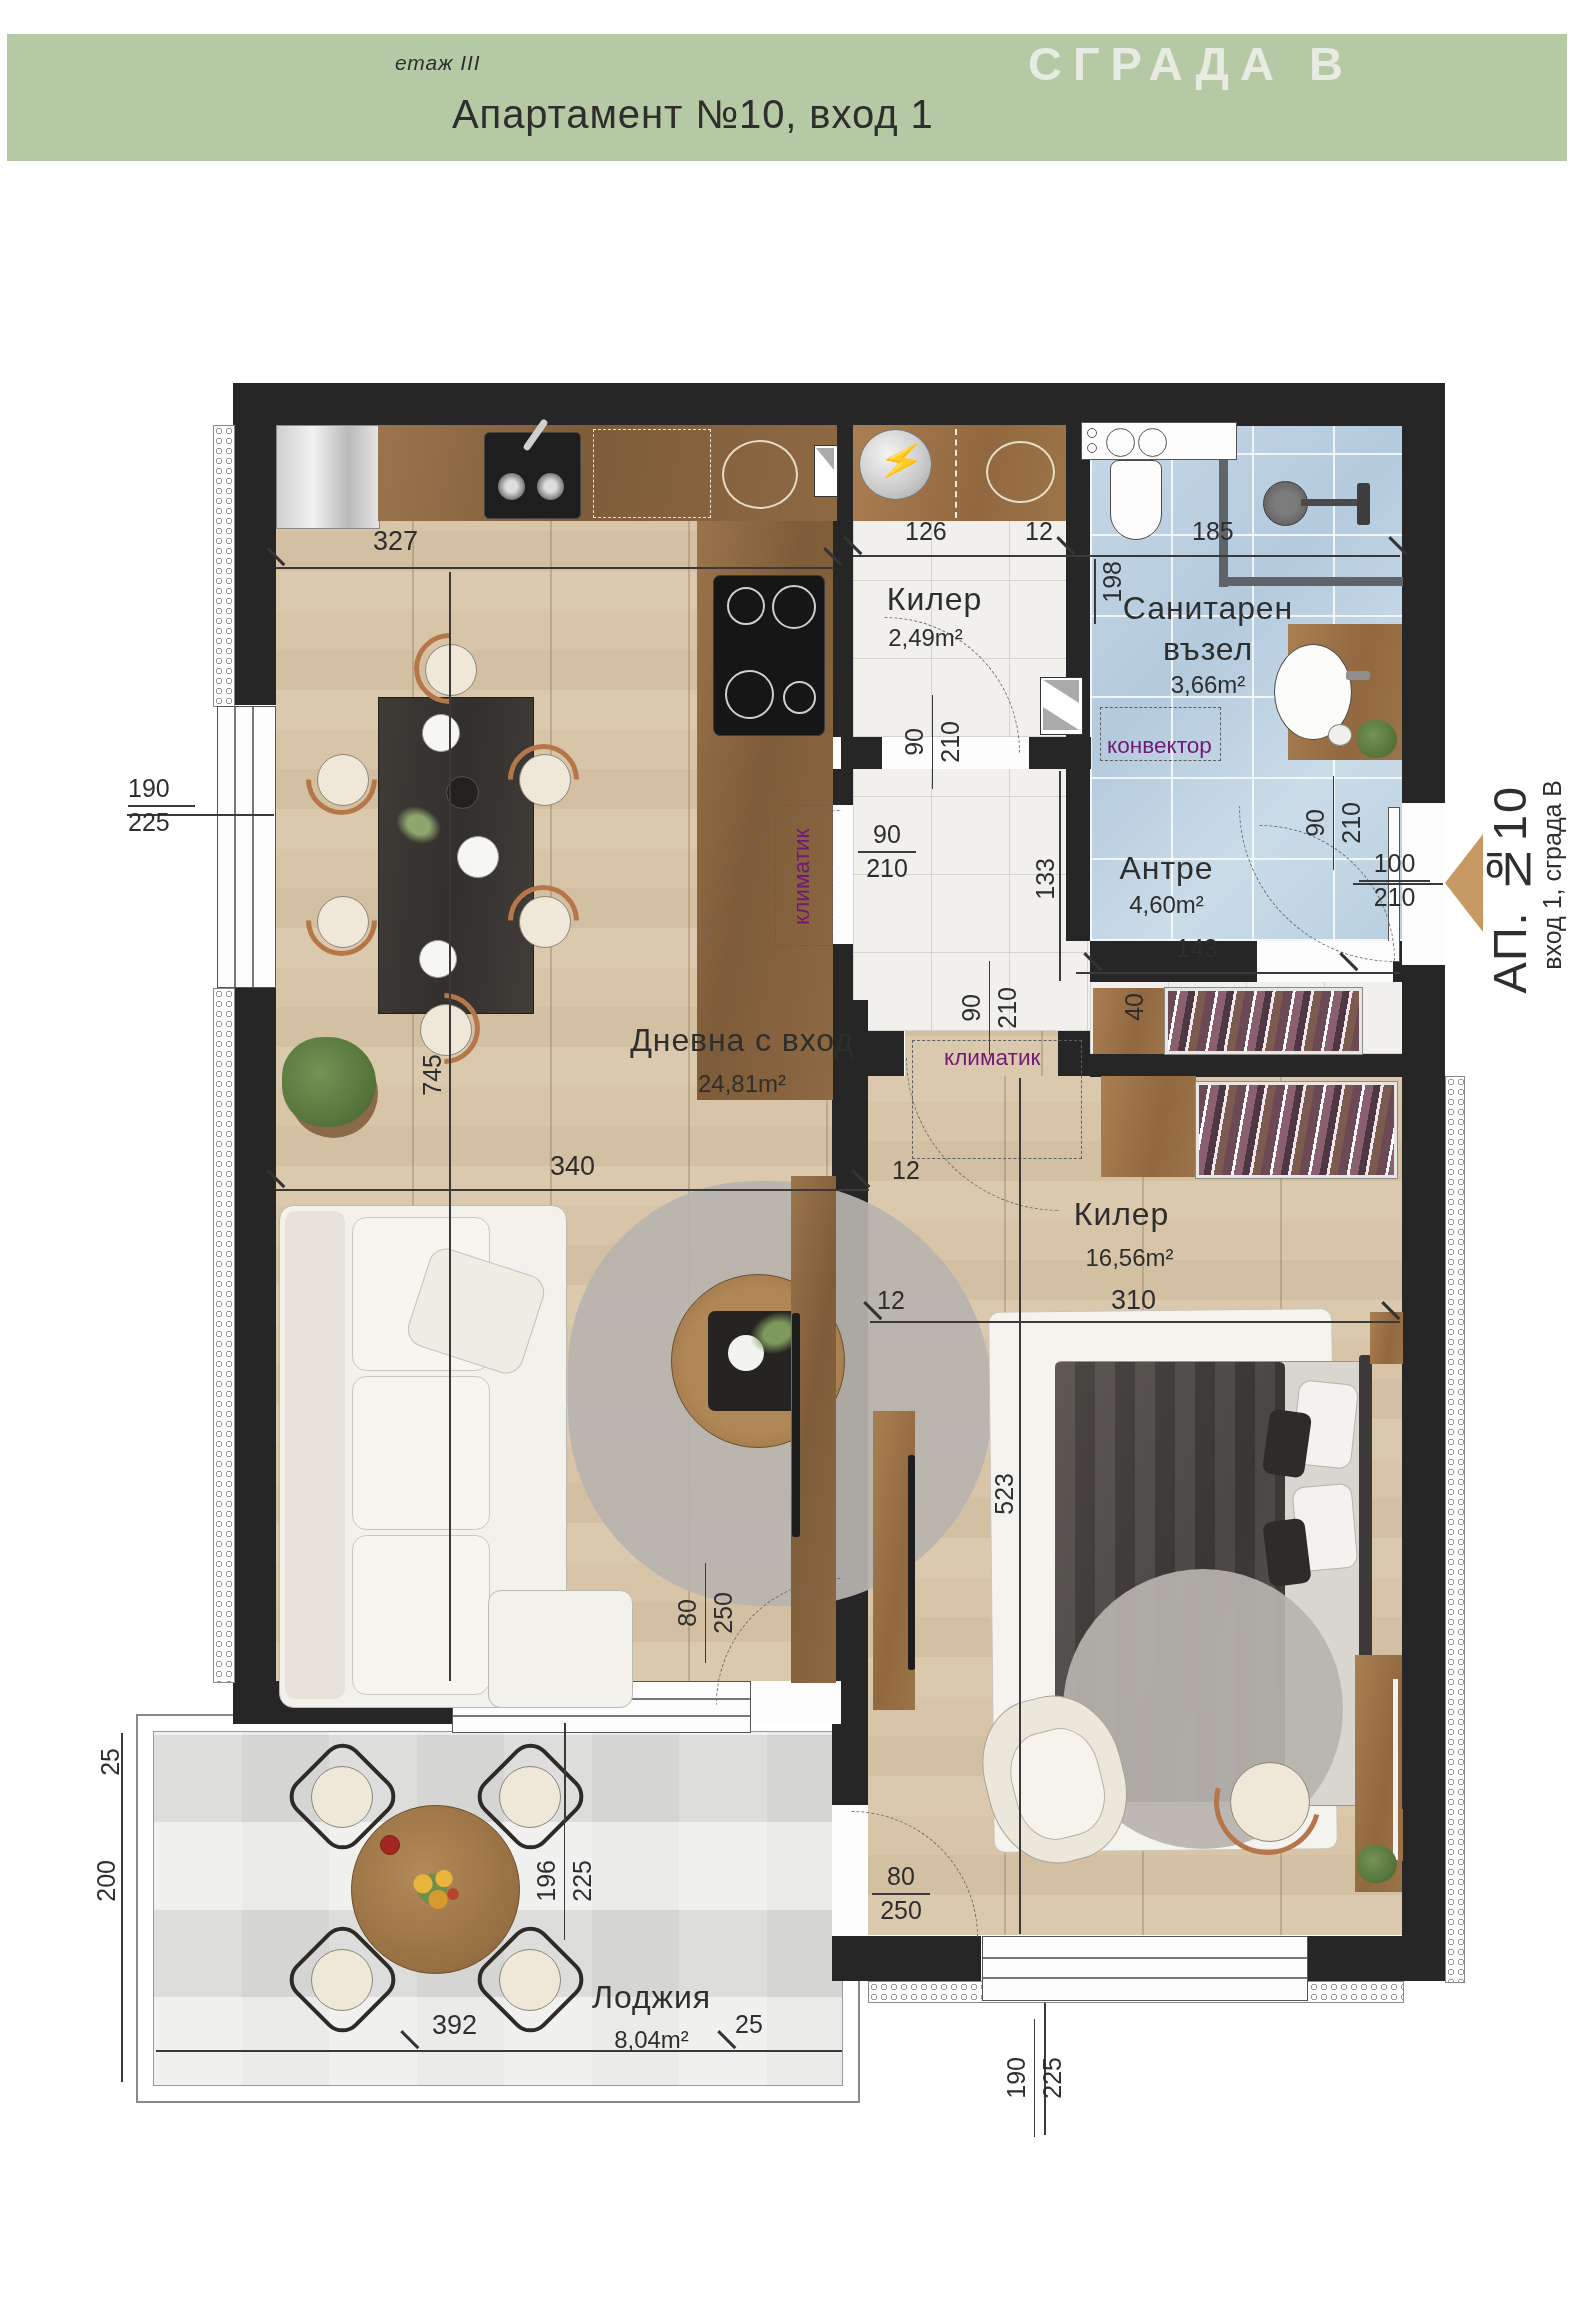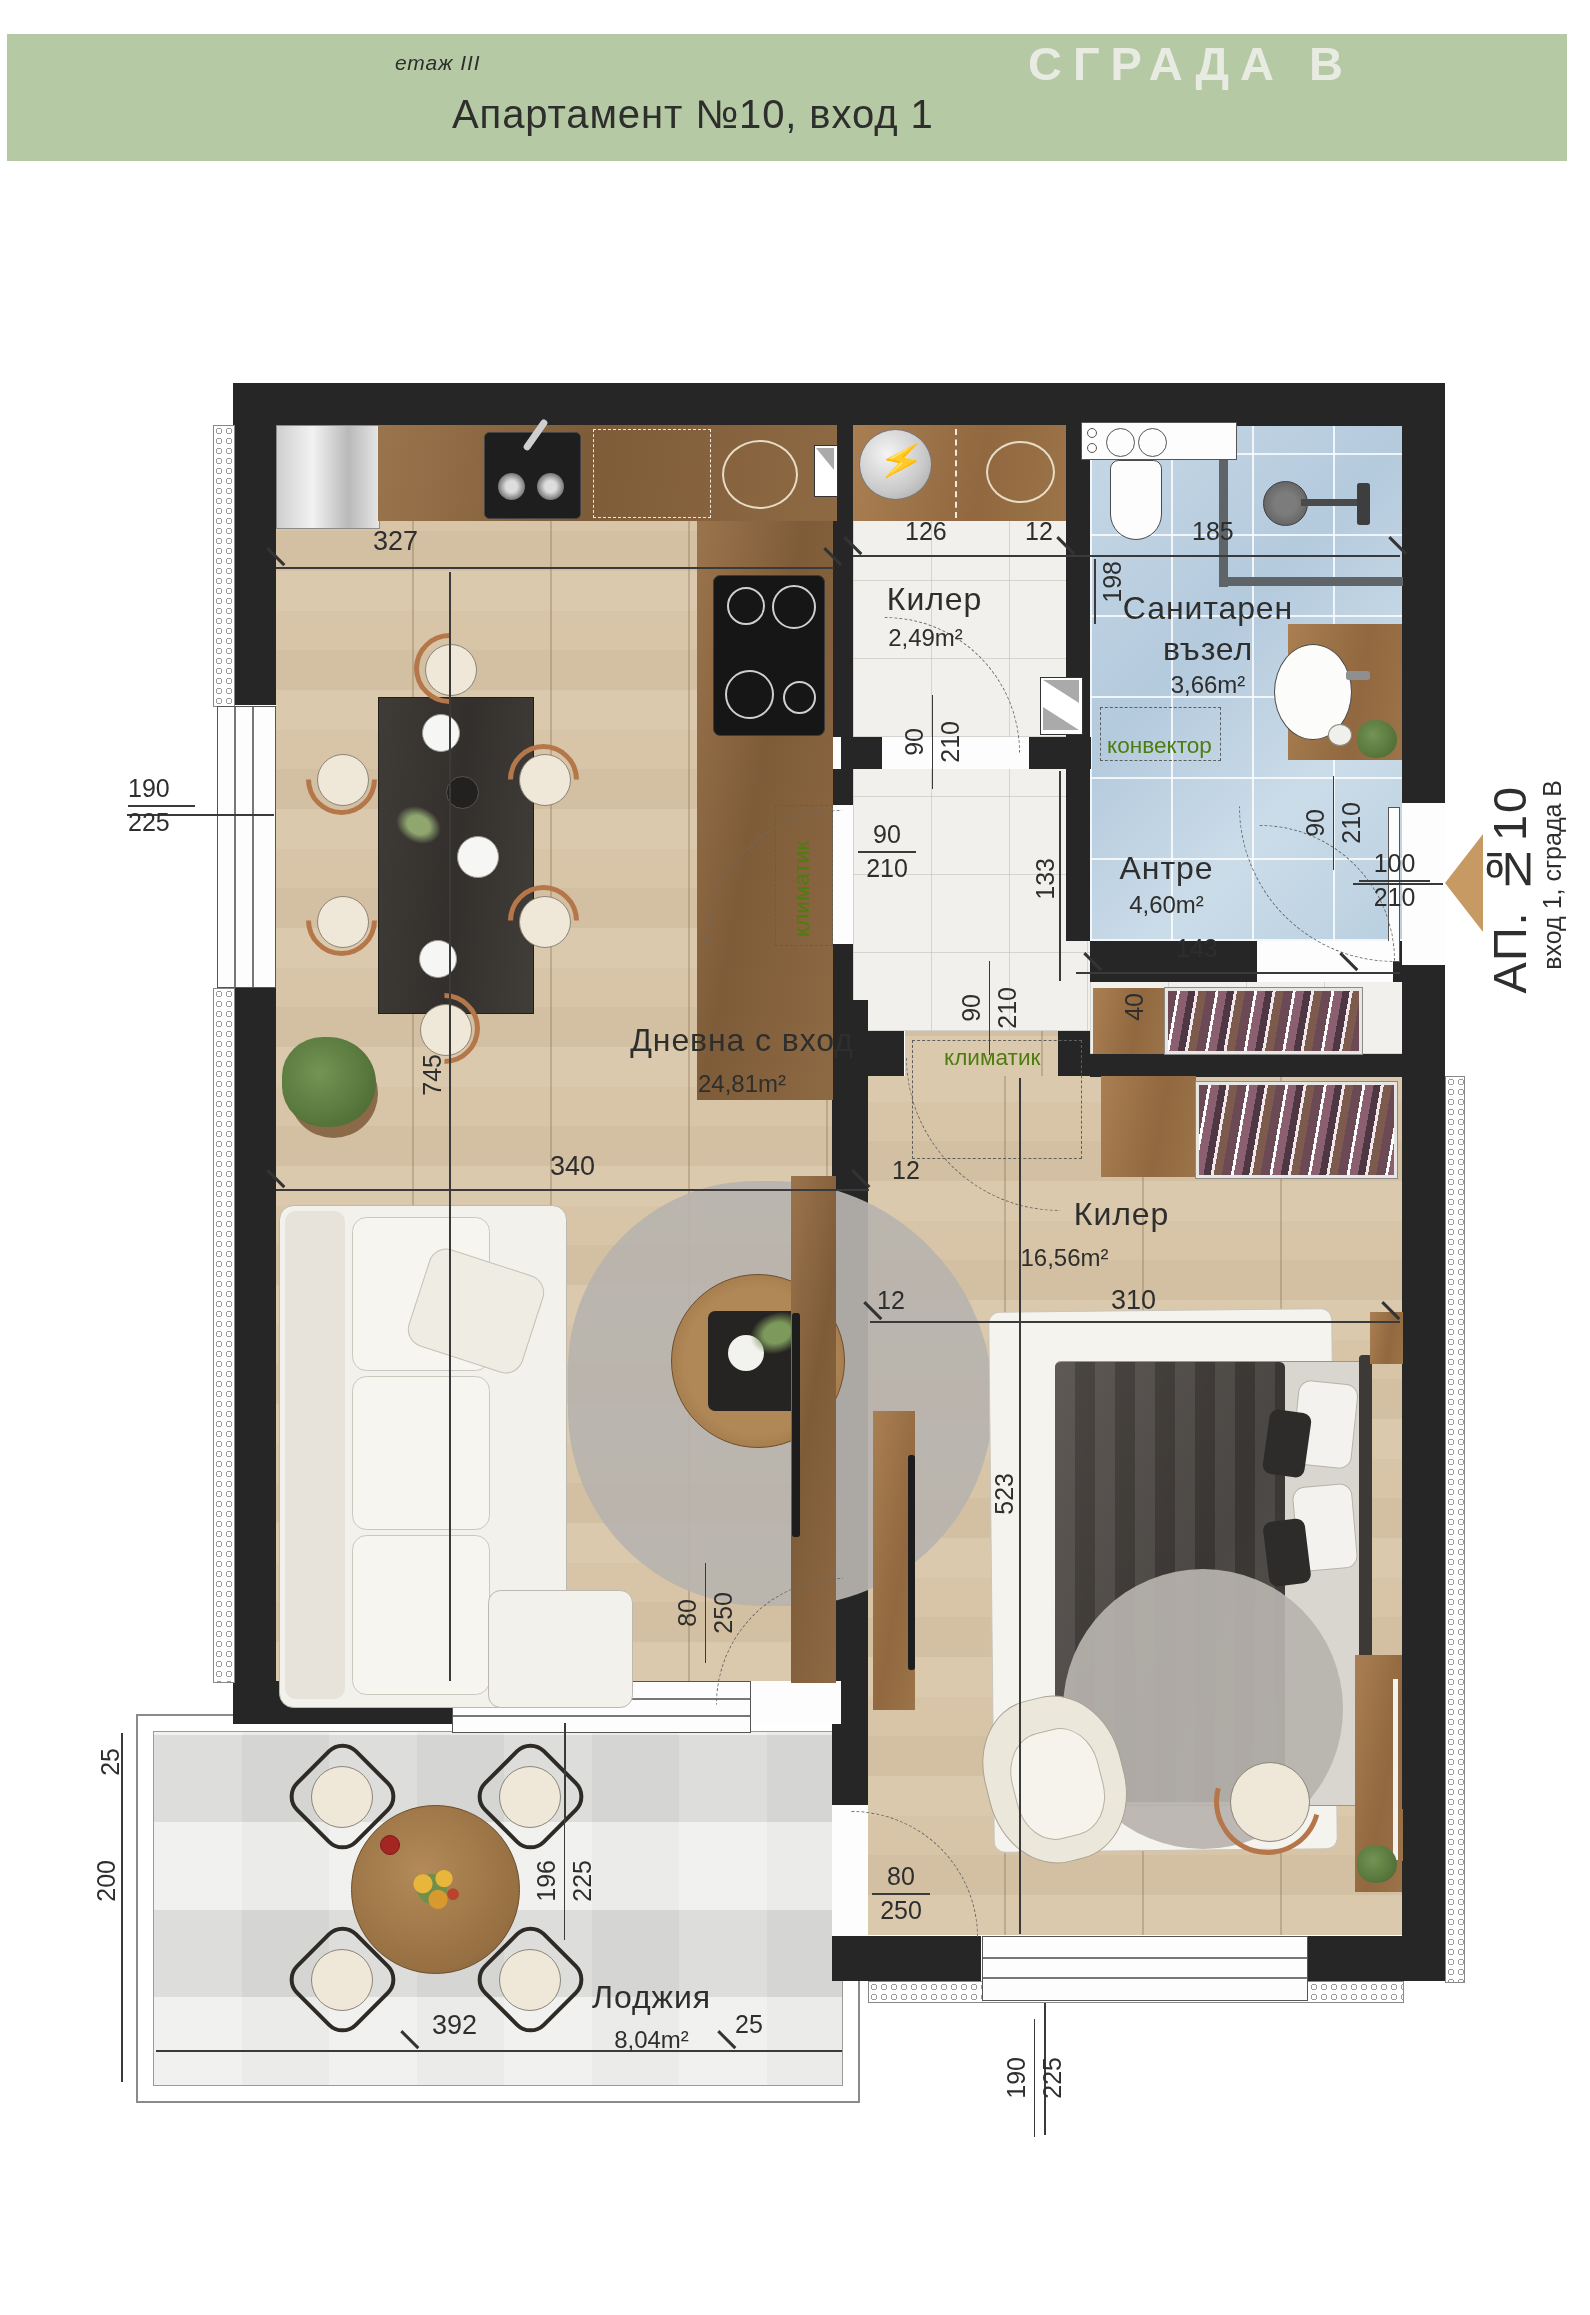--- a/index.html
+++ b/index.html
@@ -37,21 +37,21 @@
   .dline{background:#3a3a3a;}
   .dim{font-size:25px;color:#2e2e2e;white-space:nowrap;}
   .dim-lg{font-size:27px;}
   .vtext{writing-mode:vertical-rl;transform:rotate(180deg);}
   .hfrac{display:inline-flex;flex-direction:column;align-items:center;row-gap:1.8px;}
   .hfrac .fline{height:1.8px;background:#3a3a3a;width:100%;}
   .vfrac{display:inline-flex;flex-direction:row;align-items:center;column-gap:2.7px;}
   .vfrac .fline{width:1.8px;background:#3a3a3a;height:100%;}
   .room-lbl{font-size:32px;text-align:center;letter-spacing:0.9px;white-space:nowrap;}
   .room-area{font-size:24px;text-align:center;white-space:nowrap;}
-  .anno{font-size:22.6px;color:#4d7c0f;white-space:nowrap;}
+  .anno{font-size:22.6px;color:#701a75;white-space:nowrap;text-align:center;}
   .tk{width:23.5px;height:2.7px;background:#333;transform:rotate(45deg);}
   .ring{border:5.4px solid #b5764a;border-radius:50%;box-sizing:border-box;border-bottom-color:transparent;border-right-color:transparent;}
   .seat{background:#efe8d8;border:1.4px solid #8c8578;border-radius:50%;box-sizing:border-box;}
   .plate{background:#f6f6f4;border:1.4px solid #9a9a96;border-radius:50%;box-sizing:border-box;}
   .tvline{background:#1d1d1d;border-radius:2.7px;}
   .plantg{background:radial-gradient(circle at 40% 40%,#739453 0%,#5a7a3f 55%,#47632f 100%);border-radius:46% 54% 52% 48%;}
 </style>
 </head>
 <body>
 
@@ -292,21 +292,21 @@
 <div class="el room-lbl" style="left:561px;top:1022px;width:362px;">Дневна с вход</div>
 <div class="el room-area" style="left:561px;top:1070px;width:362px;">24,81m²</div>
 <div class="el room-lbl" style="left:853px;top:581px;width:163px;">Килер</div>
 <div class="el room-area" style="left:844px;top:624px;width:163px;">2,49m²</div>
 <div class="el room-lbl" style="left:1113px;top:590px;width:190px;">Санитарен</div>
 <div class="el room-lbl" style="left:1113px;top:631px;width:190px;">възел</div>
 <div class="el room-area" style="left:1113px;top:671px;width:190px;">3,66m²</div>
 <div class="el room-lbl" style="left:1076px;top:850px;width:181px;">Антре</div>
 <div class="el room-area" style="left:1076px;top:891px;width:181px;">4,60m²</div>
 <div class="el room-lbl" style="left:1031px;top:1196px;width:181px;">Килер</div>
-<div class="el room-area" style="left:974px;top:1244px;width:181px;">16,56m²</div>
+<div class="el room-area" style="left:1039px;top:1244px;width:181px;">16,56m²</div>
 <div class="el room-lbl" style="left:570px;top:1979px;width:163px;">Лоджия</div>
 <div class="el room-area" style="left:570px;top:2026px;width:163px;">8,04m²</div>
 
 <div class="el anno vtext" style="left:789px;top:816px;height:121px;">климатик</div>
 <div class="el anno" style="left:944px;top:1045px;">климатик</div>
 <div class="el anno" style="left:1107px;top:733px;">конвектор</div>
 
 <div class="el dim dim-lg" style="left:373px;top:526px;">327</div>
 <div class="el dim" style="left:905px;top:517px;">126</div>
 <div class="el dim" style="left:1025px;top:517px;">12</div>

